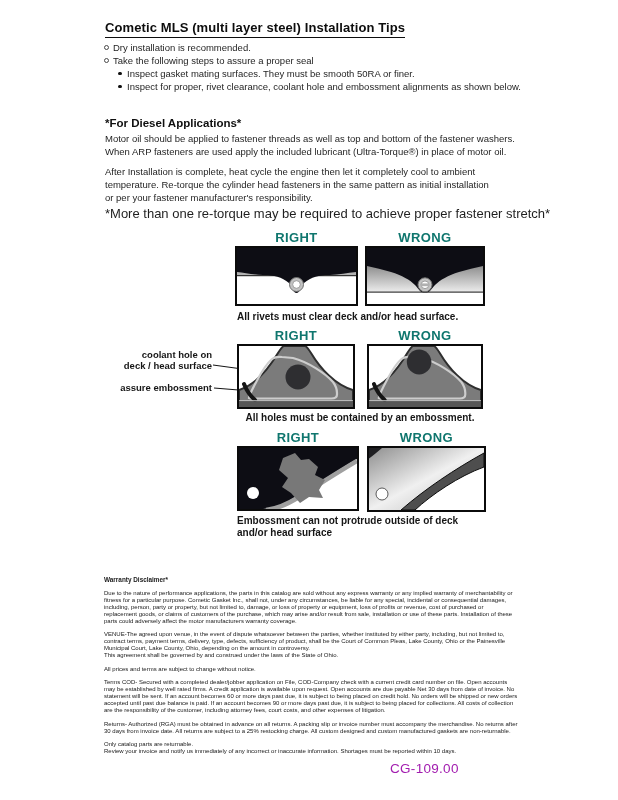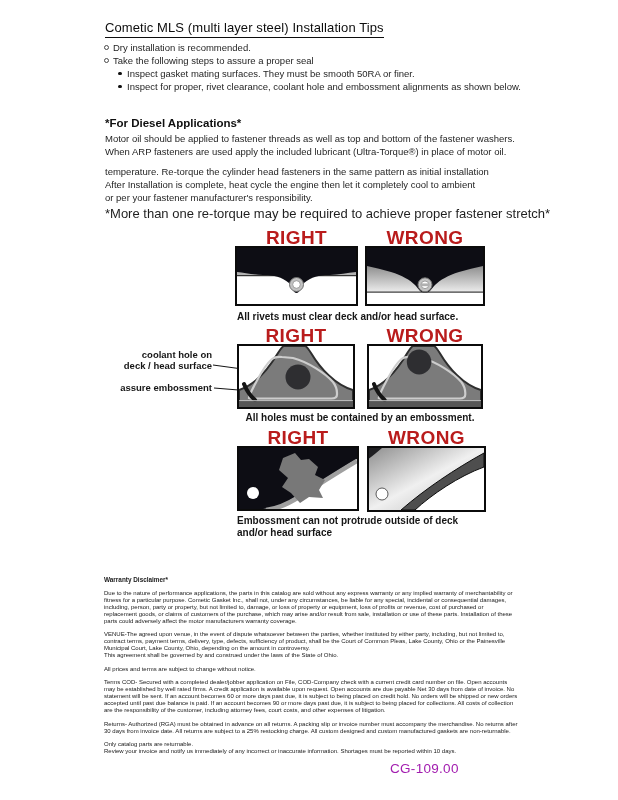--- a/index.html
+++ b/index.html
@@ -4,21 +4,21 @@
 <style>
   html,body{margin:0;padding:0;}
   body{
     width:618px;height:800px;background:#ffffff;position:relative;
     font-family:"Liberation Sans","DejaVu Sans",sans-serif;color:#1a1a1a;
     overflow:hidden;-webkit-font-smoothing:antialiased;
   }
   .abs{position:absolute;}
   
   .title{
-    left:105px;top:20px;font-size:13px;font-weight:normal;color:#0d0d0d;
+    left:105px;top:20px;font-size:13px;font-weight:bold;color:#0d0d0d;
     border-bottom:1.5px solid #0d0d0d;padding-bottom:2px;letter-spacing:0.1px;
     white-space:nowrap;
   }
   .bullets{left:104px;top:41px;font-size:9.5px;line-height:13px;color:#1f1f1f;}
   .bullet{position:relative;padding-left:9px;white-space:nowrap;}
   .bullet::before{
     content:'';position:absolute;left:0;top:4px;width:3.2px;height:3.2px;
     border:1px solid #4a4a4a;border-radius:50%;
   }
   .subbullet{position:relative;margin-left:14px;padding-left:9px;white-space:nowrap;}
@@ -27,21 +27,21 @@
     background:#111;border-radius:50%;
   }
   .h2{left:105px;top:117px;font-size:11.5px;font-weight:bold;color:#0f0f0f;white-space:nowrap;}
   .para{font-size:9.5px;line-height:12.8px;color:#1f1f1f;}
   .para div{white-space:nowrap;}
   .p1{left:105px;top:133px;}
   .p2{left:105px;top:166px;}
   .note{left:105px;top:206px;font-size:13px;color:#1f1f1f;white-space:nowrap;}
   
   .fig{position:absolute;text-align:center;}
-  .figlabel{font-size:19px;font-weight:600;letter-spacing:0.4px;color:#b91c1c;height:16px;line-height:15px;text-align:center;}
+  .figlabel{font-size:13px;font-weight:600;letter-spacing:0.4px;color:#0f766e;height:16px;line-height:15px;text-align:center;}
   .dbox{border:2px solid #0b0b0b;background:#fff;font-size:0;line-height:0;}
   .caption{font-size:10px;font-weight:bold;color:#161616;white-space:nowrap;}
   .cap1{left:237px;top:311px;}
   .cap2{left:237px;top:412px;width:246px;text-align:center;}
   .cap3{left:237px;top:515px;line-height:11.5px;}
   .callout{font-size:9.5px;font-weight:600;color:#161616;text-align:right;width:110px;line-height:10.5px;}
   .co1{left:102px;top:350px;}
   .co2{left:102px;top:383px;}
   .code{left:390px;top:761px;font-size:13.5px;color:#a21caf;letter-spacing:0.3px;}
   
@@ -63,22 +63,22 @@
 </div>
 
 <div class="abs h2">*For Diesel Applications*</div>
 
 <div class="abs para p1">
   <div>Motor oil should be applied to fastener threads as well as top and bottom of the fastener washers.</div>
   <div>When ARP fasteners are used apply the included lubricant (Ultra-Torque®) in place of motor oil.</div>
 </div>
 
 <div class="abs para p2">
+  <div>After Installation is complete, heat cycle the engine then let it completely cool to ambient</div>
   <div>temperature. Re-torque the cylinder head fasteners in the same pattern as initial installation</div>
-  <div>After Installation is complete, heat cycle the engine then let it completely cool to ambient</div>
   <div>or per your fastener manufacturer's responsibility.</div>
 </div>
 
 <div class="abs note">*More than one re-torque may be required to achieve proper fastener stretch*</div>
 
 <div class="fig" style="left:235px;top:230px;width:123px;">
   <div class="figlabel">RIGHT</div>
   <div class="dbox">
     <svg width="119" height="56" viewBox="0 0 119 56">
       <rect x="0" y="23" width="119" height="5" fill="#b2b2b2"></rect>

